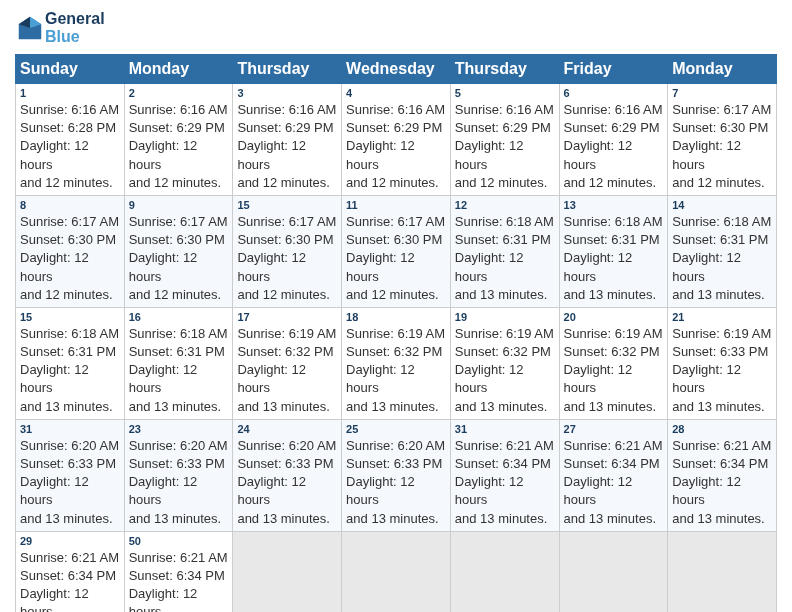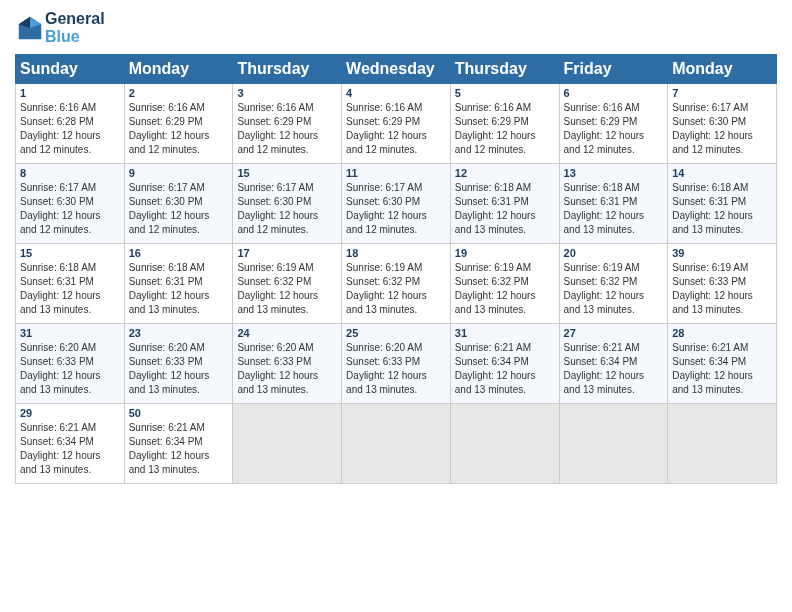--- a/index.html
+++ b/index.html
@@ -69,21 +69,21 @@
       background: #e8e8e8;
     }
     .day-num {
       font-weight: bold;
       font-size: 11px;
       color: #1a3c5e;
       display: block;
       margin-bottom: 2px;
     }
     .day-info {
-      font-size: 10px;
+      font-size: 13px;
       color: #333;
       line-height: 1.4;
     }
   </style>
 </head>
 <body>
 
 <div class="container">
   <div class="header-row">
     <div class="logo">
@@ -255,21 +255,21 @@
 and 13 minutes.</div>
           </td>
           <td>
             <span class="day-num">20</span>
             <div class="day-info" style="white-space: pre-line;">Sunrise: 6:19 AM
 Sunset: 6:32 PM
 Daylight: 12 hours
 and 13 minutes.</div>
           </td>
           <td>
-            <span class="day-num">39</span>
+            <span class="day-num">21</span>
             <div class="day-info" style="white-space: pre-line;">Sunrise: 6:19 AM
 Sunset: 6:33 PM
 Daylight: 12 hours
 and 13 minutes.</div>
           </td>
         </tr>
         <tr>
           <td>
             <span class="day-num">31</span>
             <div class="day-info" style="white-space: pre-line;">Sunrise: 6:20 AM

